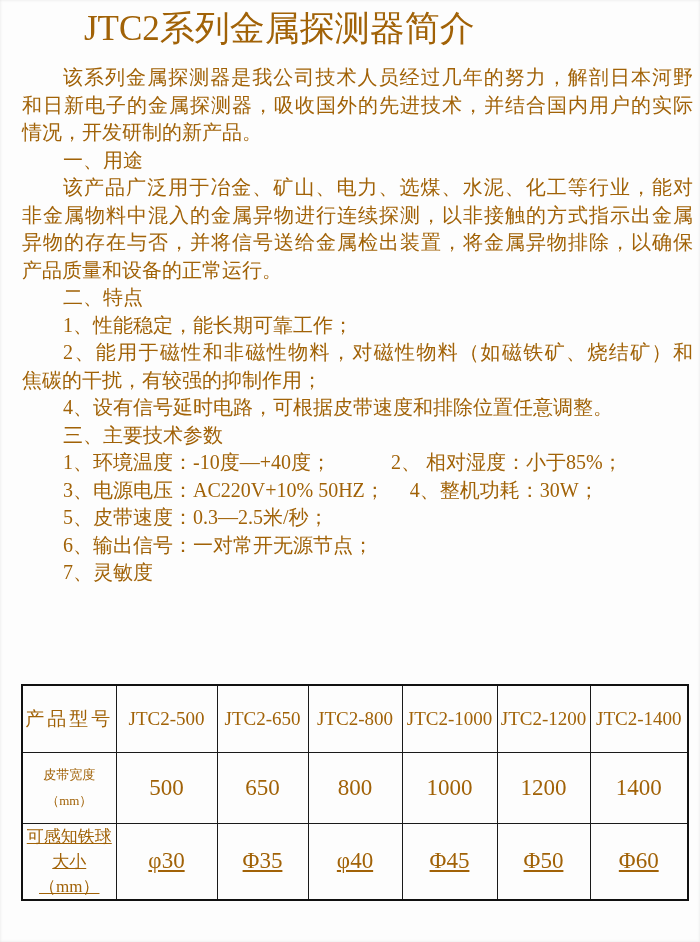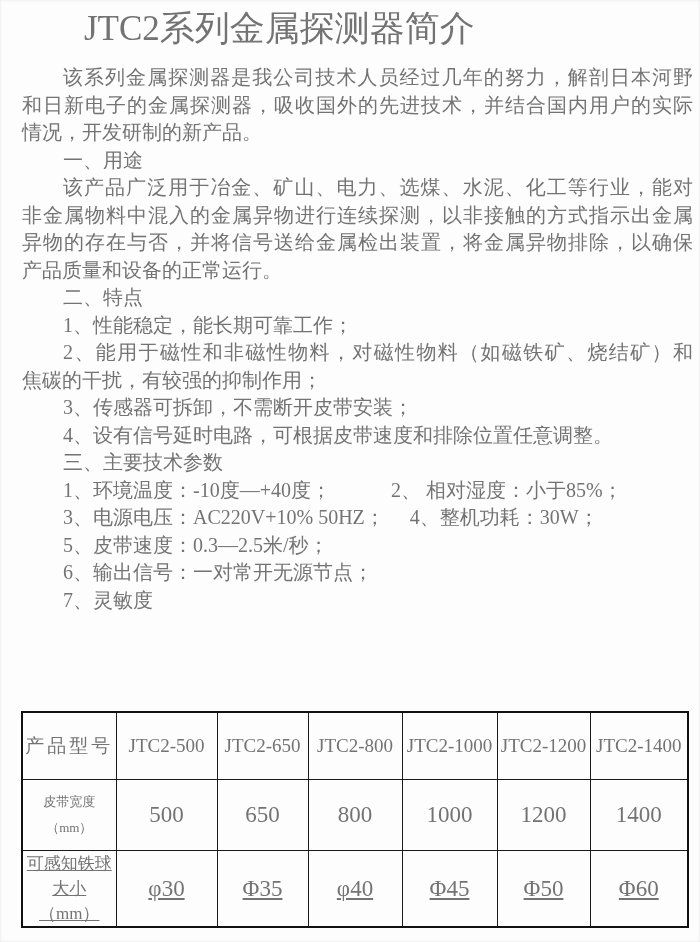--- a/index.html
+++ b/index.html
@@ -1,20 +1,20 @@
 <!DOCTYPE html>
 <html><head>
 <meta charset="utf-8">
 <style>
   html,body{margin:0;padding:0;background:#ffffff;}
   .page{
     position:relative;
     width:700px;height:942px;
     background:#fdfdfd;
-    color:#737373;
+    color:#a16207;
     font-family:"Liberation Serif","DejaVu Serif",serif;
     overflow:hidden;
     box-shadow:inset 0 0 3px #e3e3e3;
   }
   .doc-title{
     margin:0;
     padding:9px 0 0 84px;
     font-size:35px;
     font-weight:normal;
     line-height:40px;
@@ -71,21 +71,20 @@
     <p class="ind">一、用途</p>
     <p class="ind j">该产品广泛用于冶金、矿山、电力、选煤、水泥、化工等行业，能对</p>
     <p class="j">非金属物料中混入的金属异物进行连续探测，以非接触的方式指示出金属</p>
     <p class="j">异物的存在与否，并将信号送给金属检出装置，将金属异物排除，以确保</p>
     <p>产品质量和设备的正常运行。</p>
 
     <p class="ind">二、特点</p>
     <p class="ind">1、性能稳定，能长期可靠工作；</p>
     <p class="ind j">2、能用于磁性和非磁性物料，对磁性物料（如磁铁矿、烧结矿）和</p>
     <p>焦碳的干扰，有较强的抑制作用；</p>
-    <p class="ind">3、传感器可拆卸，不需断开皮带安装；</p>
     <p class="ind">4、设有信号延时电路，可根据皮带速度和排除位置任意调整。</p>
 
     <p class="ind">三、主要技术参数</p>
     <p class="ind">1、环境温度：-10度—+40度；　　　2、 相对湿度：小于85%；</p>
     <p class="ind">3、电源电压：AC220V+10% 50HZ；　 4、整机功耗：30W；</p>
     <p class="ind">5、皮带速度：0.3—2.5米/秒；</p>
     <p class="ind">6、输出信号：一对常开无源节点；</p>
     <p class="ind">7、灵敏度</p>
   </div>
 

